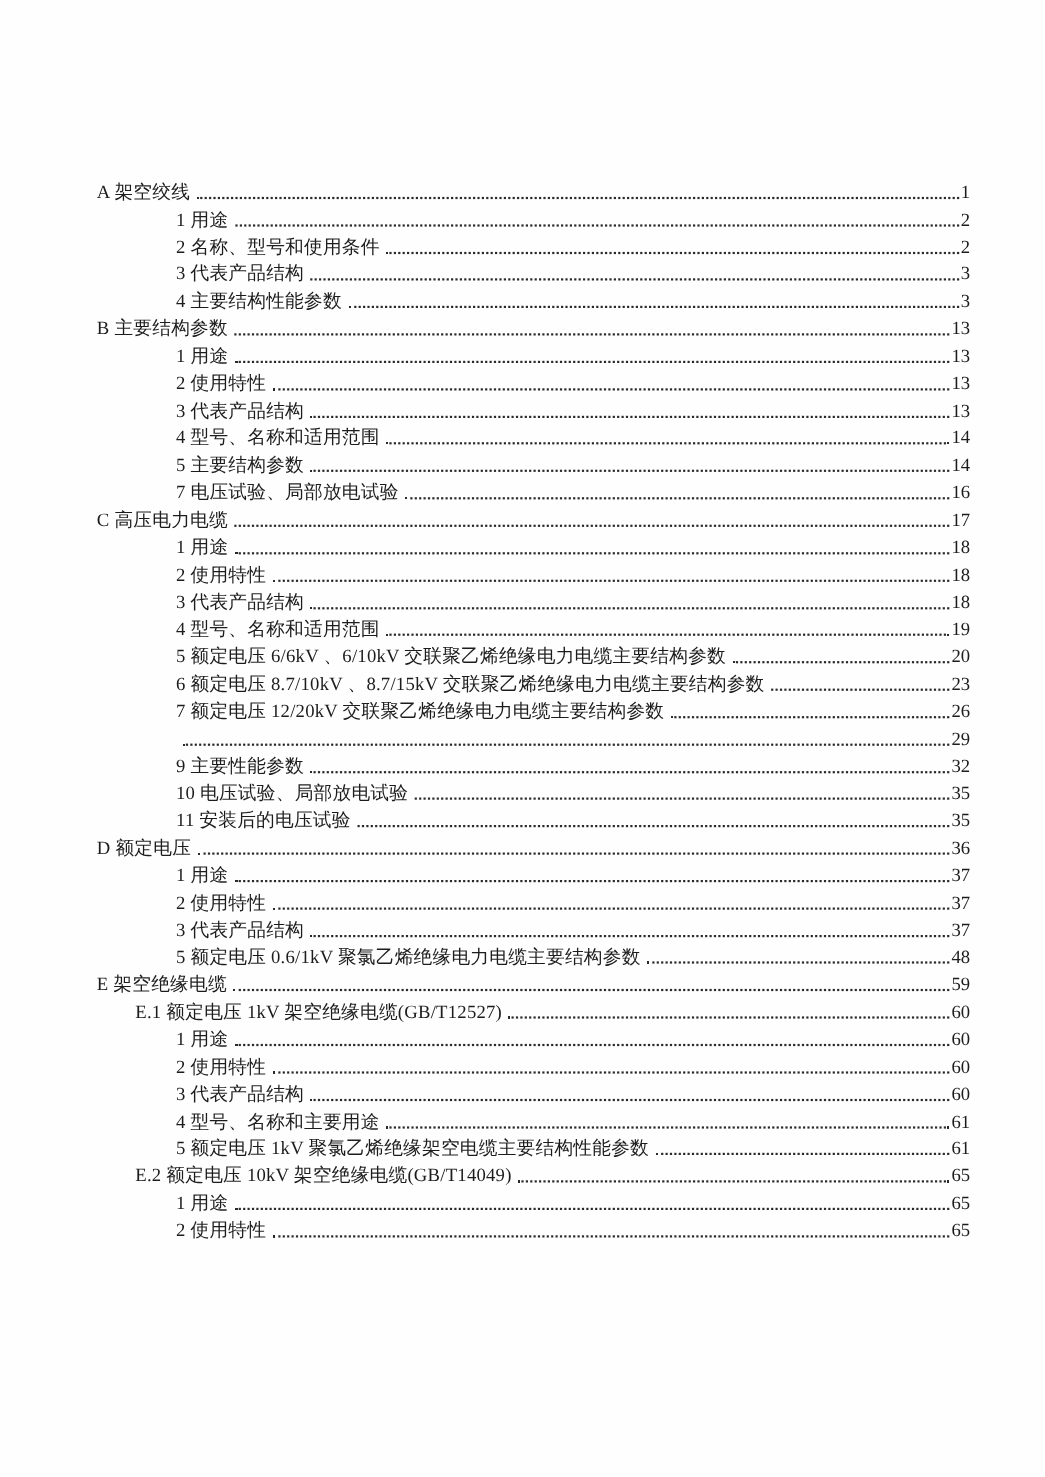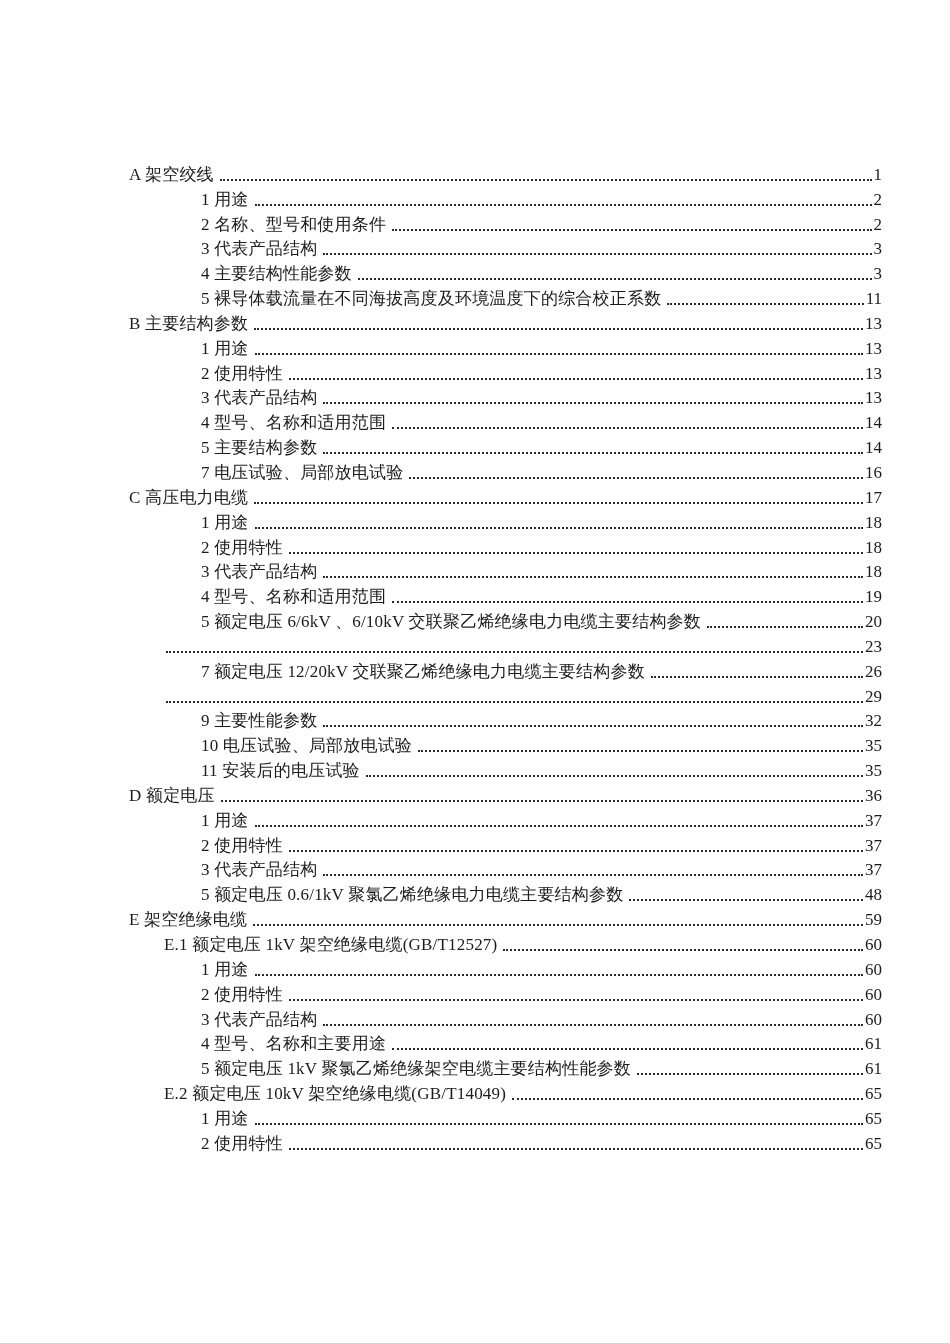--- a/index.html
+++ b/index.html
@@ -29,21 +29,20 @@
   .toc-row {
     display: flex;
     align-items: flex-end;
     height: 24.85px;
     font-size: 17px;
     line-height: 21px;
   }
   .toc-row .toc-label {
     white-space: nowrap;
     letter-spacing: 0.2px;
-    margin-left: 41px;
   }
   .toc-row .toc-dots {
     flex: 1 1 auto;
     min-width: 12px;
     border-bottom: 2px dotted #2a2a2a;
     margin: 0 2px 4px 6px;
     align-self: flex-end;
   }
   .toc-row .toc-page {
     white-space: nowrap;
@@ -77,25 +76,20 @@
       <div class="toc-row lvl2">
     <span class="toc-label">3 代表产品结构</span>
     <span class="toc-dots"></span>
     <span class="toc-page">3</span>
   </div>
       <div class="toc-row lvl2">
     <span class="toc-label">4 主要结构性能参数</span>
     <span class="toc-dots"></span>
     <span class="toc-page">3</span>
   </div>
-      <div class="toc-row lvl2">
-    <span class="toc-label">5 裸导体载流量在不同海拔高度及环境温度下的综合校正系数</span>
-    <span class="toc-dots"></span>
-    <span class="toc-page">11</span>
-  </div>
       <div class="toc-row lvl0">
     <span class="toc-label">B 主要结构参数</span>
     <span class="toc-dots"></span>
     <span class="toc-page">13</span>
   </div>
       <div class="toc-row lvl2">
     <span class="toc-label">1 用途</span>
     <span class="toc-dots"></span>
     <span class="toc-page">13</span>
   </div>
@@ -148,20 +142,21 @@
     <span class="toc-label">4 型号、名称和适用范围</span>
     <span class="toc-dots"></span>
     <span class="toc-page">19</span>
   </div>
       <div class="toc-row lvl2">
     <span class="toc-label">5 额定电压 6/6kV 、6/10kV 交联聚乙烯绝缘电力电缆主要结构参数</span>
     <span class="toc-dots"></span>
     <span class="toc-page">20</span>
   </div>
       <div class="toc-row lvl2">
+    <span class="toc-label">6 额定电压 8.7/10kV 、8.7/15kV 交联聚乙烯绝缘电力电缆主要结构参数</span>
     <span class="toc-dots"></span>
     <span class="toc-page">23</span>
   </div>
       <div class="toc-row lvl2">
     <span class="toc-label">7 额定电压 12/20kV 交联聚乙烯绝缘电力电缆主要结构参数</span>
     <span class="toc-dots"></span>
     <span class="toc-page">26</span>
   </div>
       <div class="toc-row lvl2">
     <span class="toc-dots"></span>

